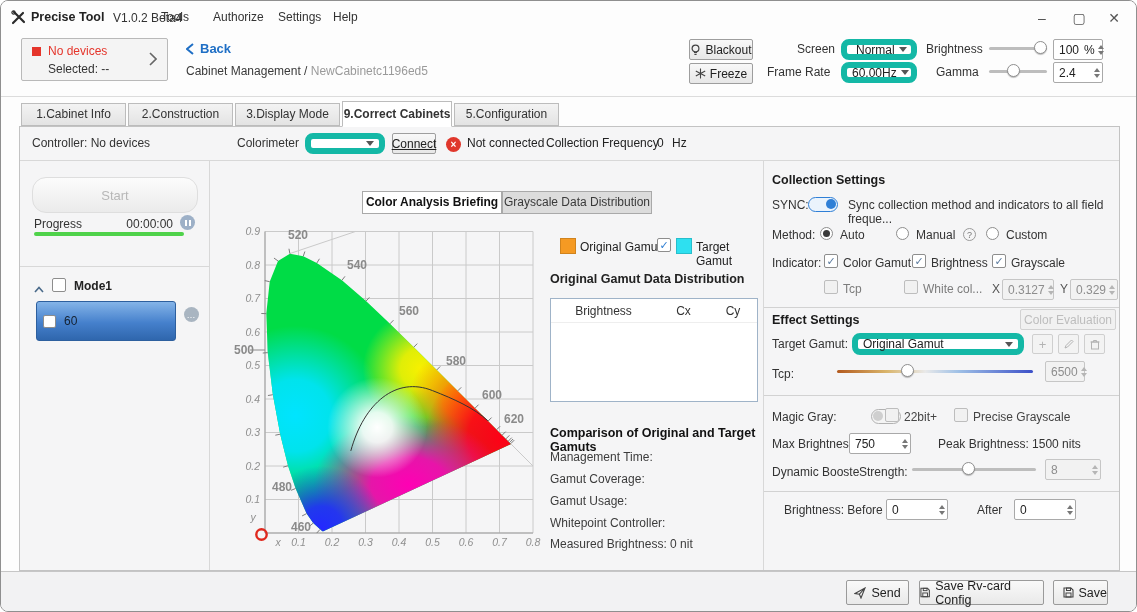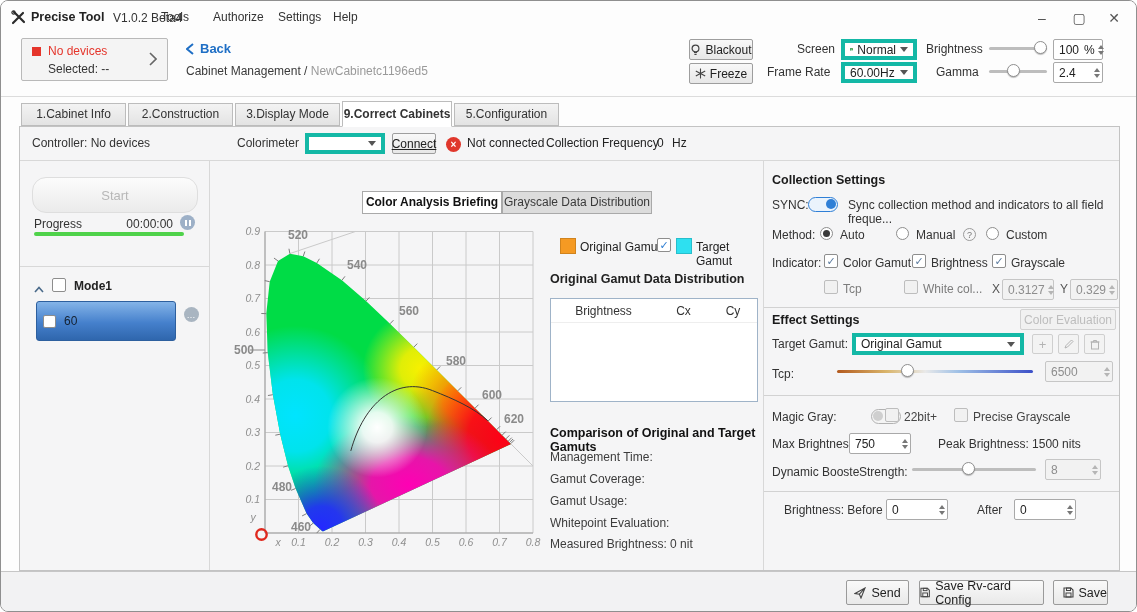--- a/index.html
+++ b/index.html
@@ -11,21 +11,21 @@
   .red{color:#e5352b;}
   .blue{color:#1f6fc5;}
   
   .menubar{position:absolute;left:0;top:0;right:0;height:33px;background:#fdfdfd;}
   .menu-item{position:absolute;top:9px;color:#333;cursor:default;}
   .winbtn{position:absolute;top:6px;width:26px;height:22px;text-align:center;color:#555;font-size:14px;line-height:22px;}
   
   .header{position:absolute;left:0;top:33px;right:0;height:63px;background:#fdfdfd;border-bottom:1px solid #dcdcdc;}
   .devicebox{position:absolute;left:20px;top:4px;width:147px;height:43px;background:#f4f4f4;border:1px solid #b9b9b9;border-radius:2px;}
   .btn{background:linear-gradient(#f8f8f8,#e7e7e7);border:1px solid #9e9e9e;border-radius:2px;color:#222;display:flex;align-items:center;justify-content:center;gap:4px;font-size:12px;cursor:default;}
-  .dd{background:#fff;border:4px solid #14b8a6;border-radius:0;display:flex;align-items:center;padding:0 5px;gap:4px;font-size:12px;}
+  .dd{background:#fff;border:6px solid #14b8a6;border-radius:8px;display:flex;align-items:center;padding:0 5px;gap:4px;font-size:12px;}
   .caret{width:0;height:0;border-left:4px solid transparent;border-right:4px solid transparent;border-top:5px solid #555;margin-left:auto;}
   .slider{position:absolute;height:14px;}
   .slider .track{position:absolute;left:0;right:0;top:6px;height:3px;background:#bdbdbd;border-radius:2px;}
   .slider .handle{position:absolute;top:0;width:13px;height:13px;border-radius:50%;background:#fff;border:1px solid #8f8f8f;box-shadow:0 1px 1px rgba(0,0,0,.25);}
   .spin{height:21px;border:1px solid #a9a9a9;background:#fff;border-radius:2px;display:flex;align-items:center;padding:0 2px 0 5px;font-size:12px;}
   .spin.dis{background:#f2f2f2;border-color:#c6c6c6;color:#8d8d8d;}
   .arrows{margin-left:auto;display:flex;flex-direction:column;gap:2px;padding-left:3px;}
   .arrows i{display:block;width:0;height:0;border-left:3.5px solid transparent;border-right:3.5px solid transparent;}
   .arrows i.up{border-bottom:4px solid #777;}
   .arrows i.dn{border-top:4px solid #777;}
@@ -381,21 +381,21 @@
           <span style="width:105px;text-align:center;">Brightness</span>
           <span style="width:55px;text-align:center;">Cx</span>
           <span style="width:44px;text-align:center;">Cy</span>
         </div>
       </div>
 
       <span class="comp-row bold" style="top:265px;font-size:12.5px;color:#111;">Comparison of Original and Target Gamuts</span>
       <span class="comp-row" style="top:289px;"><span>Management Time:</span> <span></span></span>
       <span class="comp-row" style="top:311px;"><span>Gamut Coverage:</span> <span></span></span>
       <span class="comp-row" style="top:333px;"><span>Gamut Usage:</span> <span></span></span>
-      <span class="comp-row" style="top:355px;"><span>Whitepoint Evaluation:</span> <span></span></span>
+      <span class="comp-row" style="top:355px;"><span>Whitepoint Controller:</span> <span></span></span>
       <span class="comp-row" style="top:376px;"><span>Measured Brightness:</span> <span>0 nit</span></span>
     </div>
 
     <div class="rightpanel">
       <span class="abs sect-title" style="left:8px;top:12px;">Collection Settings</span>
 
       <span class="abs" style="left:8px;top:37px;color:#333;">SYNC:</span>
       <span class="toggle on abs" style="left:44px;top:36px;"><span class="knob"></span></span>
       <span class="abs" style="left:84px;top:37px;color:#333;">Sync collection method and indicators to all field freque...</span>
 
@@ -460,21 +460,21 @@
             <rect x="1.5" y="3" width="7" height="7" fill="none" stroke="#b3b3b3"></rect>
             <path d="M0.5 3 h9 M3.5 3 V1.5 h3 V3" stroke="#b3b3b3" fill="none"></path>
           </svg>
       </span>
 
       <span class="abs" style="left:8px;top:206px;color:#333;">Tcp:</span>
       <div class="slider abs" style="left:73px;top:203px;width:196px;">
         <div class="track" style="background:linear-gradient(90deg,#b35a1e,#d9b46a 25%,#e9e9e9 45%,#9fc0e6 62%,#3c50c8);"></div>
         <div class="handle" style="left:64px;"></div>
       </div>
-      <div class="spin dis abs" style="left:281px;top:200px;width:68px;">
+      <div class="spin dis abs" style="left:281px;top:200px;width:40px;">
         <span>6500</span>
           <span class="arrows">
             <i class="up"></i>
             <i class="dn"></i>
           </span>
       </div>
 
       <div class="hline" style="top:234px;background:#d2d2d2;"></div>
 
       <span class="abs" style="left:8px;top:249px;color:#333;">Magic Gray:</span>

